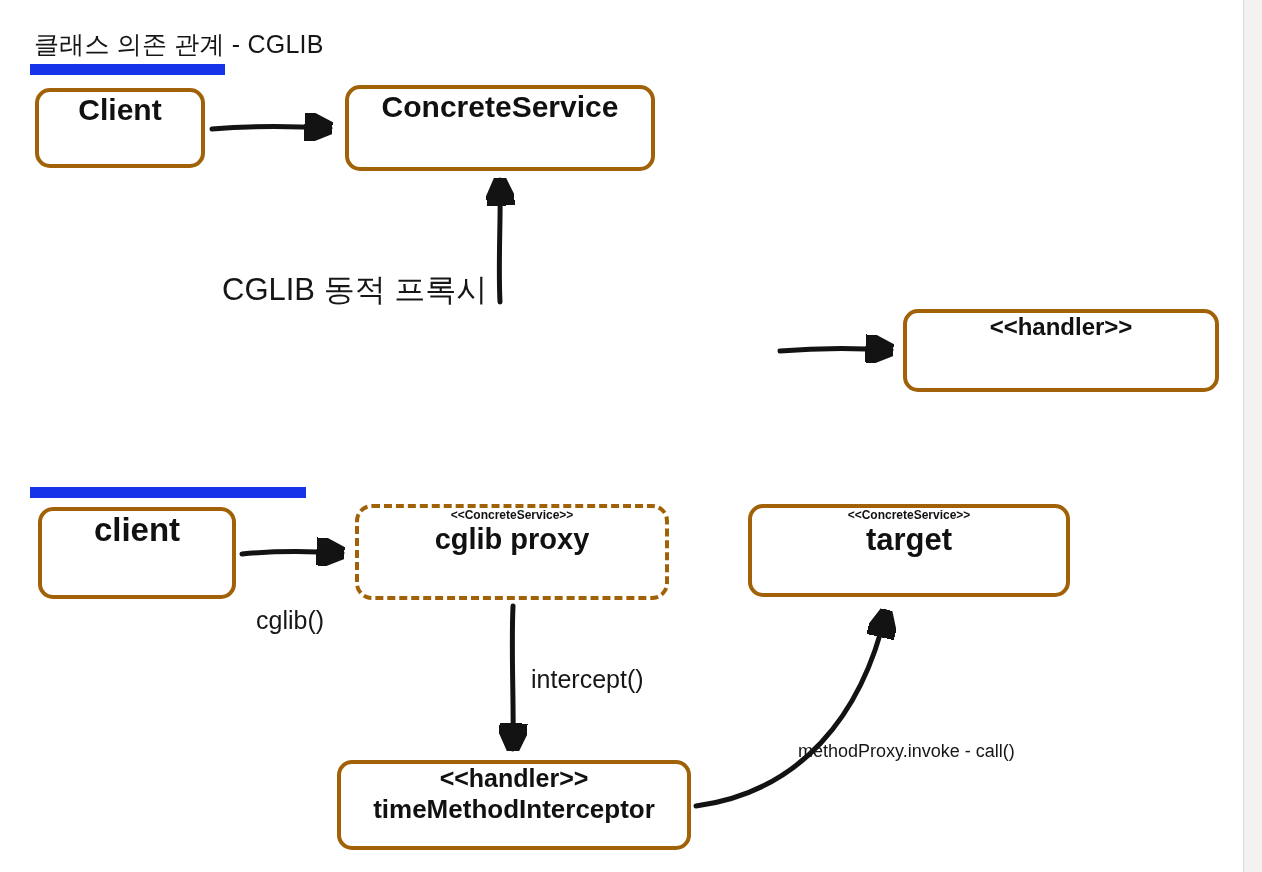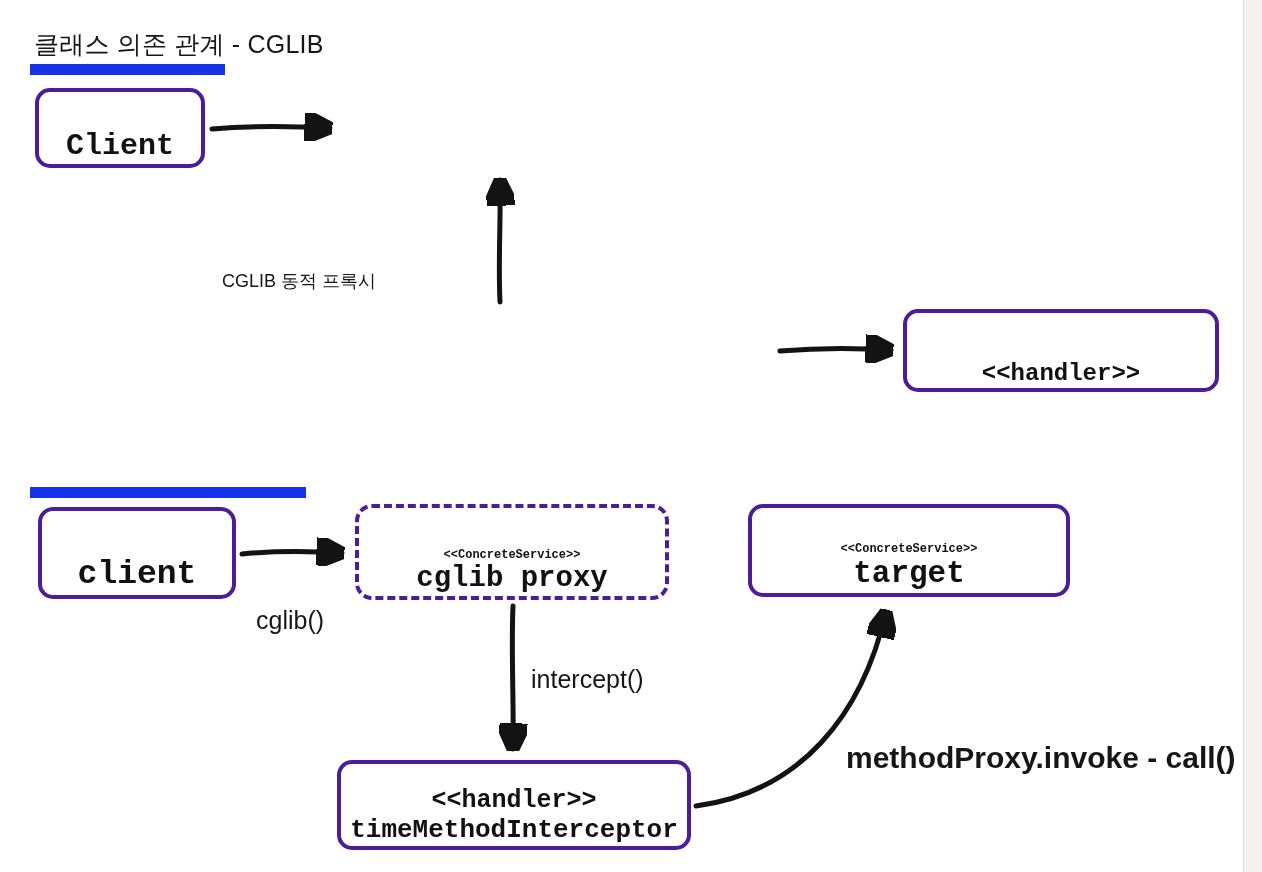--- a/index.html
+++ b/index.html
@@ -29,62 +29,61 @@
   }
   .title-underline {
     position: absolute;
     height: 11px;
     background: #1733e9;
   }
   .node {
     position: absolute;
     box-sizing: border-box;
     background: #ffffff;
-    border: 4px solid #4c1d95;
+    border: 4px solid #a16207;
     border-radius: 15px;
     display: flex;
     flex-direction: column;
     align-items: center;
-    justify-content: flex-end;
+    justify-content: flex-start;
     text-align: center;
     font-weight: 700;
     line-height: 1.18;
-    font-family: Liberation Mono, monospace;
   }
   .node.dashed { border-style: dashed; border-radius: 17px; }
   .node .stereo { font-size: 12px; font-weight: 700; white-space: nowrap; }
   .node .name  { white-space: nowrap; }
   .caption, .edge-label {
     position: absolute;
     font-weight: 400;
     color: #161616;
     white-space: nowrap;
   }
 
   
   .t1   { left: 34px;  top: 28px; }
   .bar1 { left: 30px;  top: 64px;  width: 195px; }
   .n-client1   { left: 35px;  top: 88px;  width: 170px; height: 80px; font-size: 30px; }
   .n-concrete  { left: 345px; top: 85px;  width: 310px; height: 86px; font-size: 30px; }
-  .cap-cglib   { left: 222px; top: 269px; font-size: 18px; }
+  .cap-cglib   { left: 222px; top: 269px; font-size: 31px; }
   .n-enhancer  { left: 223px; top: 307px; width: 553px; height: 84px; font-size: 22px; border-radius: 20px; }
   .n-handler1  { left: 903px; top: 309px; width: 316px; height: 83px; font-size: 25px; }
   .n-handler1 .stereo { font-size: 24px; }
 
   
   .t2   { left: 34px;  top: 446px; }
   .bar2 { left: 30px;  top: 487px; width: 276px; }
   .n-client2   { left: 38px;  top: 507px; width: 198px; height: 92px; font-size: 33px; }
   .n-proxy     { left: 355px; top: 504px; width: 314px; height: 96px; font-size: 29px; }
   .n-target    { left: 748px; top: 504px; width: 322px; height: 93px; font-size: 31px; }
   .n-handler2  { left: 337px; top: 760px; width: 354px; height: 90px; font-size: 26px; }
   .n-handler2 .stereo { font-size: 25px; }
   .lbl-call      { left: 256px; top: 606px; font-size: 25px; }
   .lbl-intercept { left: 531px; top: 665px; font-size: 25px; }
-  .lbl-invoke    { left: 846px; top: 741px; font-size: 30px; font-weight: bold; }
+  .lbl-invoke    { left: 798px; top: 741px; font-size: 18px; }
 
   
   .right-gutter {
     position: absolute;
     left: 1243px; top: 0;
     width: 19px; height: 872px;
     background: #f4f2f1;
     border-left: 1px solid #dcdcdc;
   }
 </style>
@@ -107,20 +106,23 @@
     <path d="M 696 806 C 800 792, 862 716, 886 612" marker-end="url(#ah)"></path>
   </svg>
 
   <div class="section-title t1">클래스 의존 관계 - CGLIB</div>
   <div class="title-underline bar1"></div>
 
   <div class="node n-client1">
     <span class="name">Client</span>
   </div>
 
+  <div class="node n-concrete">
+    <span class="name">ConcreteService</span>
+  </div>
 
   <div class="caption cap-cglib">CGLIB 동적 프록시</div>
 
 
   <div class="node n-handler1">
     <span class="stereo">&lt;&lt;handler&gt;&gt;</span>
   </div>
 
   <div class="title-underline bar2"></div>
 

